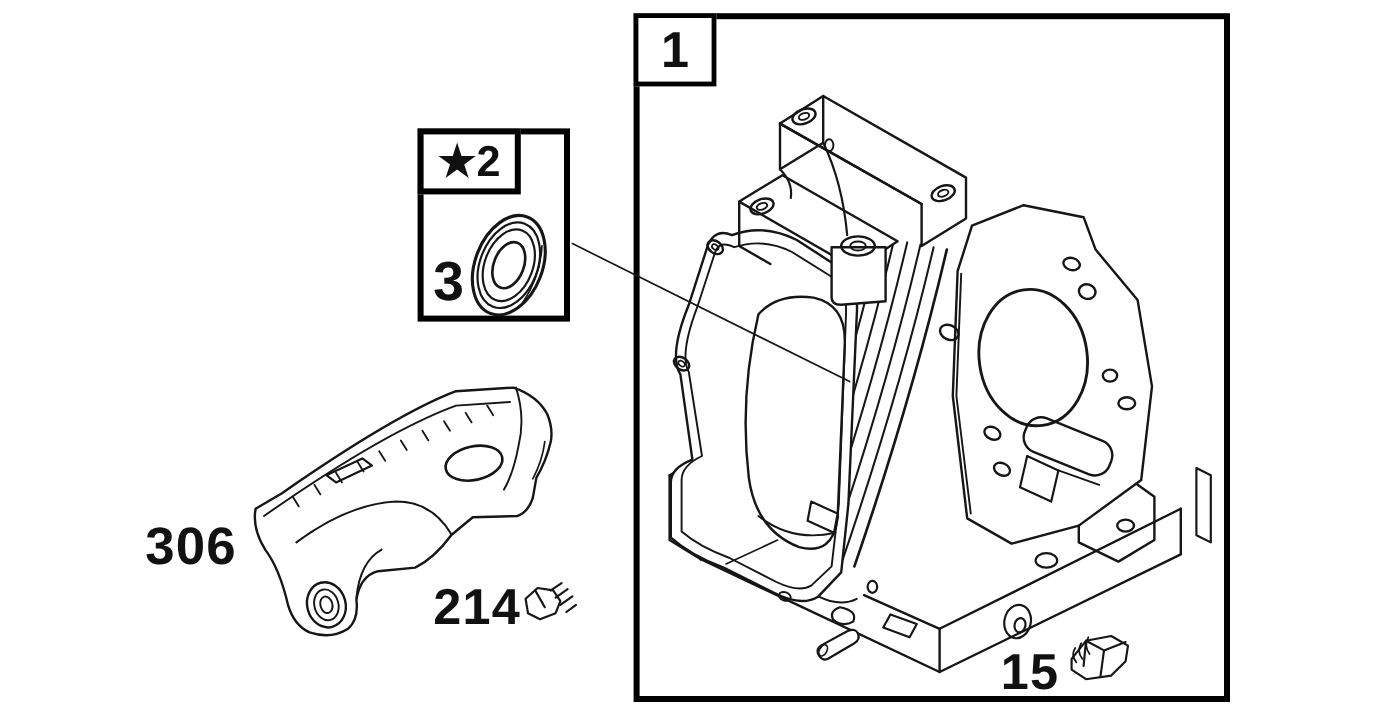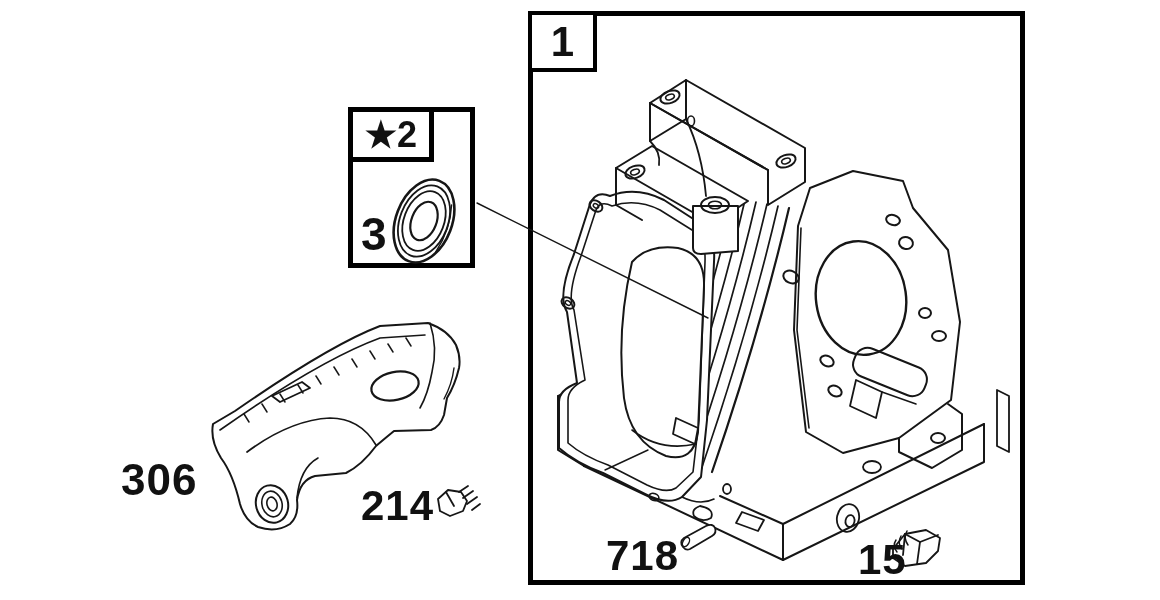--- a/index.html
+++ b/index.html
@@ -187,29 +187,26 @@
   </div>
 
   <div class="labelbox" style="left:348px;top:107px;width:86px;height:55px;font-size:36px;border-width:5px;">
     <span>★2</span>
   </div>
 
   <div class="num" style="left:361px;top:211px;font-size:46px;">
     <span>3</span>
   </div>
 
-  <div class="num" style="left:121px;top:458px;font-size:44px;">
+  <div class="num" style="left:121px;top:434px;font-size:44px;">
     <span>306</span>
   </div>
 
   <div class="num" style="left:361px;top:485px;font-size:42px;">
     <span>214</span>
   </div>
 
-  <div class="num" style="left:606px;top:535px;font-size:42px;">
-    <span>718</span>
-  </div>
-
-  <div class="num" style="left:834px;top:539px;font-size:42px;margin-left:24px;">
+
+  <div class="num" style="left:834px;top:539px;font-size:42px;">
     <span>15</span>
   </div>
 
 </div>
 
 </body></html>

